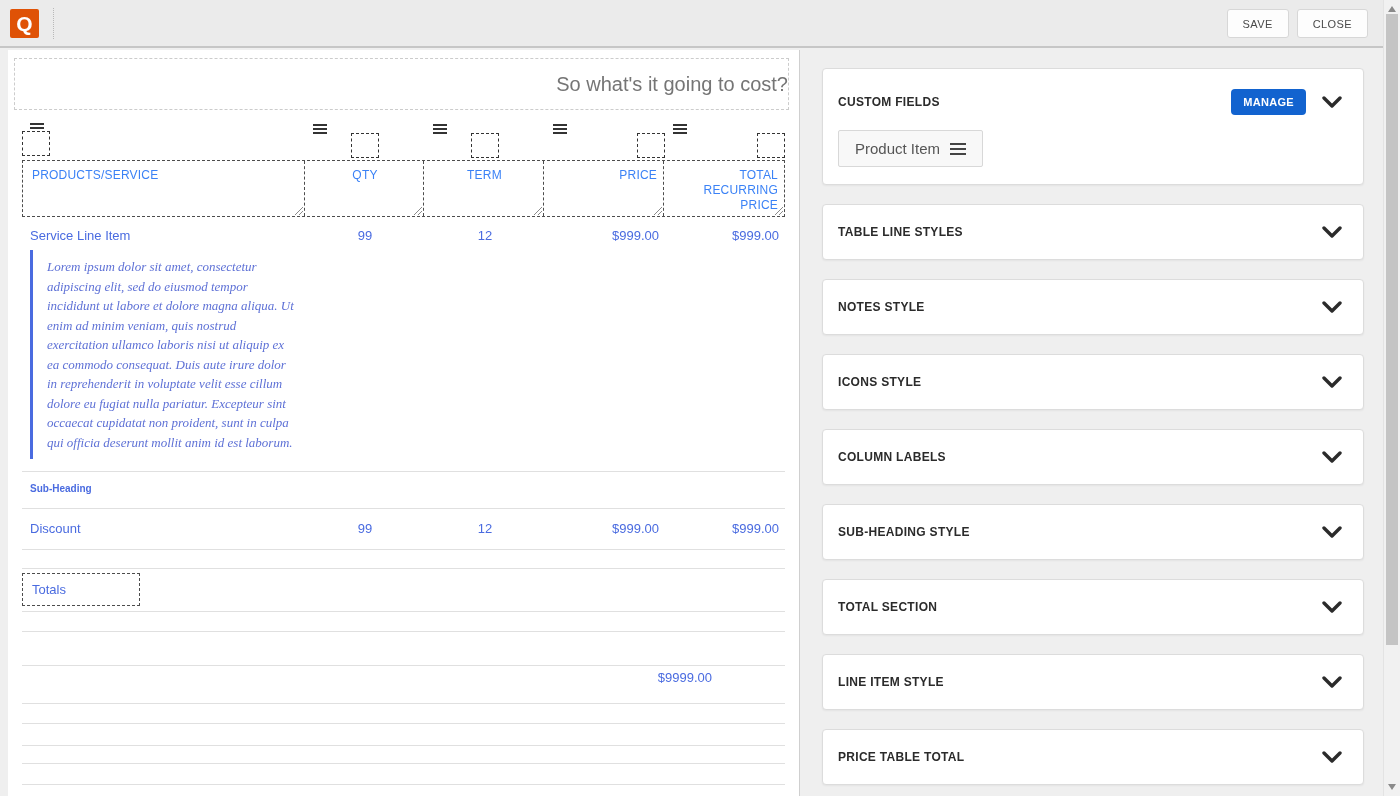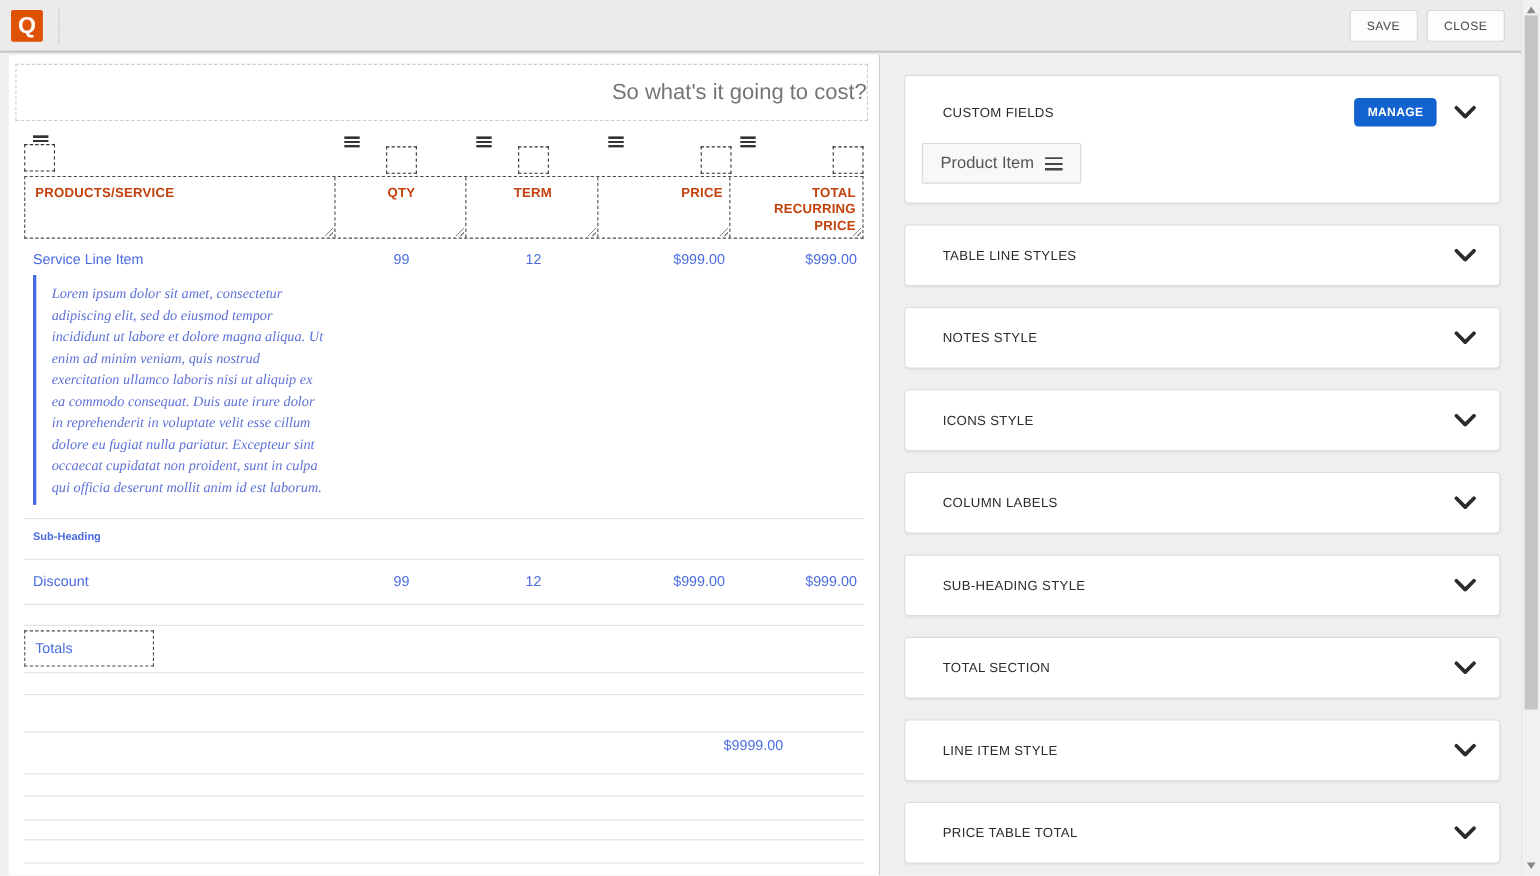--- a/index.html
+++ b/index.html
@@ -37,21 +37,21 @@
   .ph-left   { left:0; }
   .ph-center { left:50%; transform:translateX(-50%); }
   .ph-right  { right:0; }
   .icon-cell.first .ph-box { top:13px; }
   .icon-cell.first .drag-handle { left:8px; top:5px; }
 
   
   .hdr-row { width:763px; height:57px; border:1px dashed #4d4d4d; display:grid;
              grid-template-columns:282px 119px 120px 120px 120px; }
   .hdr-cell { position:relative; border-right:1px dashed #4d4d4d; padding:7px 7px 0 9px;
-              font-size:12px; font-weight:bold; color:#c2410c; letter-spacing:0.2px; line-height:15px; }
+              font-size:12px; font-weight:normal; color:#3b82f6; letter-spacing:0.2px; line-height:15px; }
   .hdr-cell:last-child { border-right:none; }
   .hdr-cell.al-c { text-align:center; }
   .hdr-cell.al-r { text-align:right; }
   .resize-handle { position:absolute; right:1px; bottom:1px; width:10px; height:10px;
                    background:repeating-linear-gradient(135deg, transparent 0 2px, #8a8a8a 2px 3px);
                    clip-path:polygon(100% 0, 100% 100%, 0 100%); cursor:nwse-resize; }
 
   
   .grid-row { width:763px; display:grid; grid-template-columns:283px 120px 120px 120px 120px;
               color:#4a6be0; font-size:13px; }
@@ -78,21 +78,21 @@
   .h22 { height:22px; }
   .h18 { height:18px; }
   .h21 { height:21px; }
   .h20n { height:20px; border-bottom:none; }
 
   
   .sidebar { position:absolute; left:822px; top:68px; width:542px; }
   .card { background:#fff; border:1px solid #dcdcdc; border-radius:4px;
           box-shadow:0 1px 2px rgba(0,0,0,0.05); margin-bottom:19px; }
   .card-head { height:54px; display:flex; align-items:center; padding:0 21px 0 15px; cursor:pointer; }
-  .card-label { font-size:12px; font-weight:normal; color:#2b2b2b; letter-spacing:0.3px; flex:1;margin-left:19px; }
+  .card-label { font-size:12px; font-weight:bold; color:#2b2b2b; letter-spacing:0.3px; flex:1; }
   .chevron { width:20px; height:12px; flex:none; }
   .cf-card { height:117px; }
   .cf-head { height:58px; padding-top:8px; }
   .manage-btn { background:#1263cf; color:#fff; border:none; border-radius:4px; height:26px;
                 padding:0 12px; font-size:11px; font-weight:bold; letter-spacing:0.3px;
                 margin-right:16px; cursor:pointer; font-family:Liberation Sans, sans-serif; }
   .chip { margin:3px 0 0 15px; display:inline-flex; align-items:center; gap:10px; height:37px;
           padding:0 16px; background:#f8f8f8; border:1px solid #d8d8d8; border-radius:2px;
           font-size:15px; color:#555; cursor:grab; }
   .chip-bars { width:16px; height:12px;

